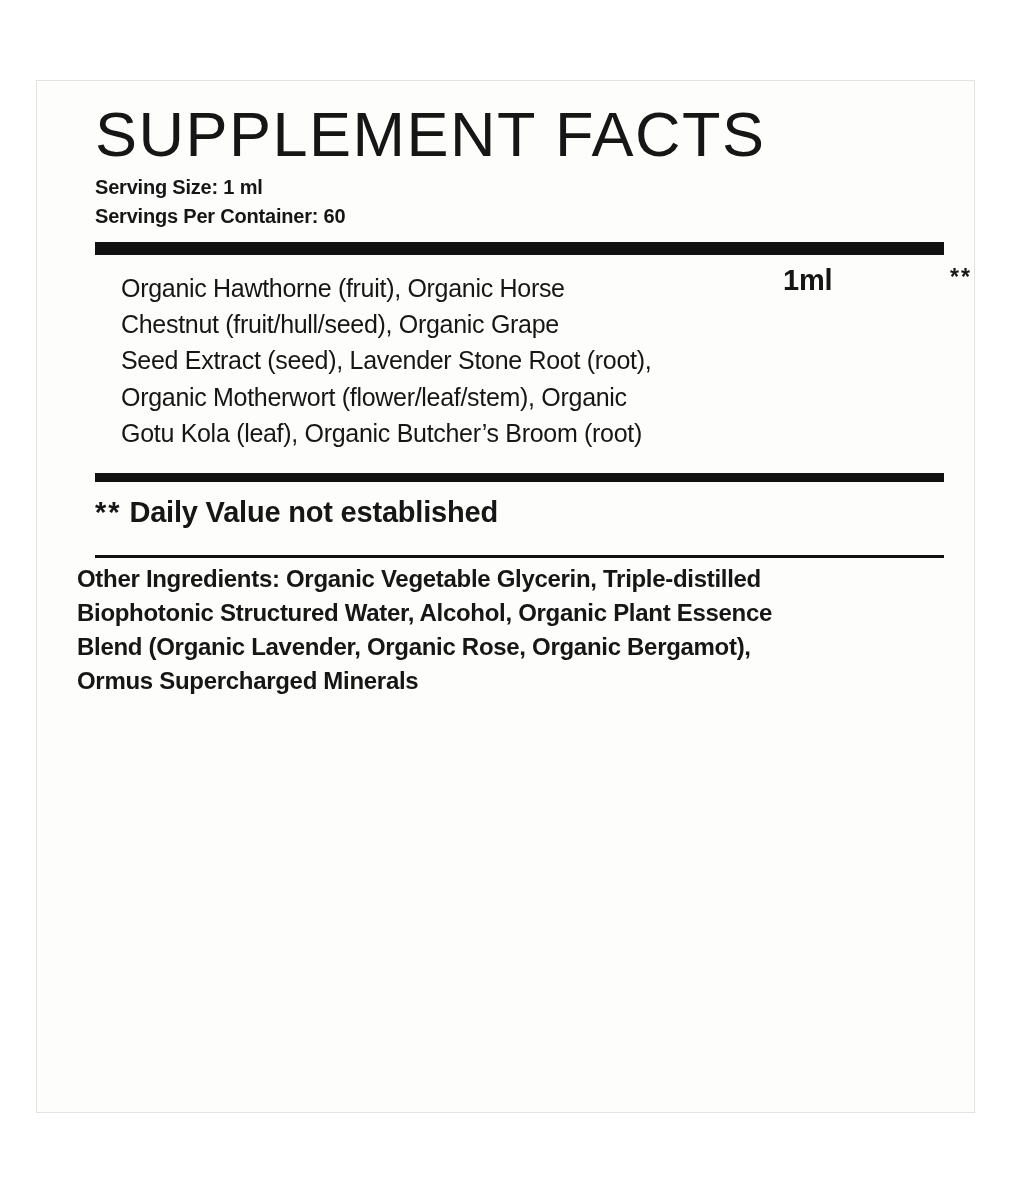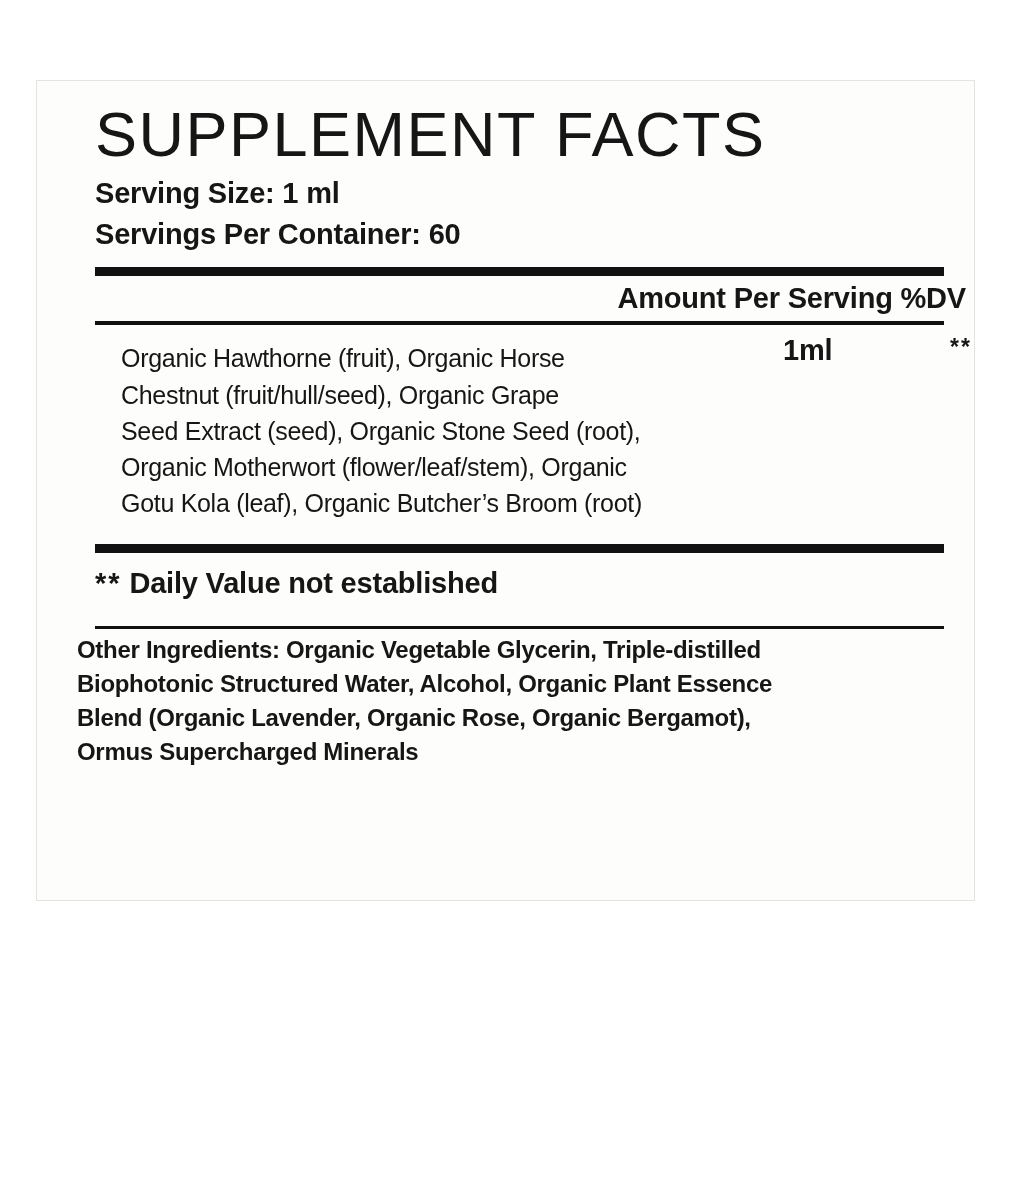--- a/index.html
+++ b/index.html
@@ -18,41 +18,41 @@
     position: relative;
     width: 1011px;
     height: 1200px;
     background: #ffffff;
   }
   .panel {
     position: absolute;
     left: 36px;
     top: 80px;
     width: 939px;
-    height: 821px;
+    height: 1033px;
     background: #fdfdfb;
     border: 1px solid #e3e3e0;
     box-sizing: border-box;
   }
   .inner {
     position: absolute;
     left: 58px;
     top: 20px;
     right: 8px;
   }
   .title {
     font-size: 63px;
     font-weight: 400;
     letter-spacing: 1.5px;
     line-height: 1.05;
     margin: 0 0 6px 0;
     white-space: nowrap;
   }
   .serving-line {
-    font-size: 29px;
+    font-size: 20px;
     font-weight: bold;
     line-height: 1.42;
     letter-spacing: -0.2px;
   }
   .rule {
     background: #111111;
     margin: 0;
   }
   .rule-thick {
     height: 9px;
@@ -133,37 +133,34 @@
   <div class="panel">
     <div class="inner">
 
       <div class="title">SUPPLEMENT FACTS</div>
 
       <div class="serving-line">Serving Size: 1 ml</div>
       <div class="serving-line">Servings Per Container: 60</div>
 
       <div class="rule rule-thick"></div>
 
-      <div class="amount-row">
-        <span>Amount Per Serving %DV</span>
-      </div>
 
       <div class="rule rule-thin"></div>
 
       <div class="blend-wrap">
         <div class="blend-row">
           <span class="blend-amount">1ml</span>
           <span class="blend-dv">**</span>
         </div>
       </div>
 
       <div class="ingredients">
         <div>Organic Hawthorne (fruit), Organic Horse</div>
         <div>Chestnut (fruit/hull/seed), Organic Grape</div>
-        <div>Seed Extract (seed), Organic Stone Seed (root),</div>
+        <div>Seed Extract (seed), Lavender Stone Root (root),</div>
         <div>Organic Motherwort (flower/leaf/stem), Organic</div>
         <div>Gotu Kola (leaf), Organic Butcher’s Broom (root)</div>
       </div>
 
       <div class="rule rule-thick"></div>
 
       <div class="dv-note">
         <span class="stars">**</span>
         <span>Daily Value not established</span>
       </div>

